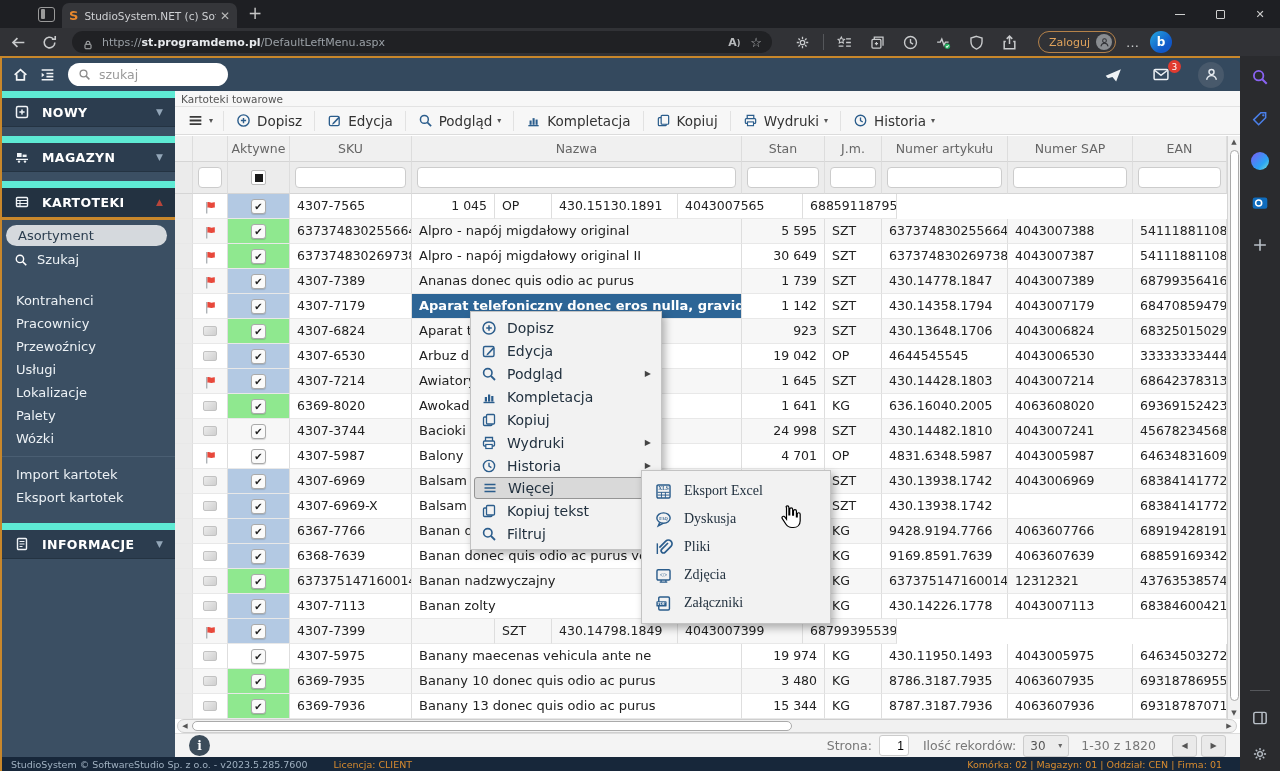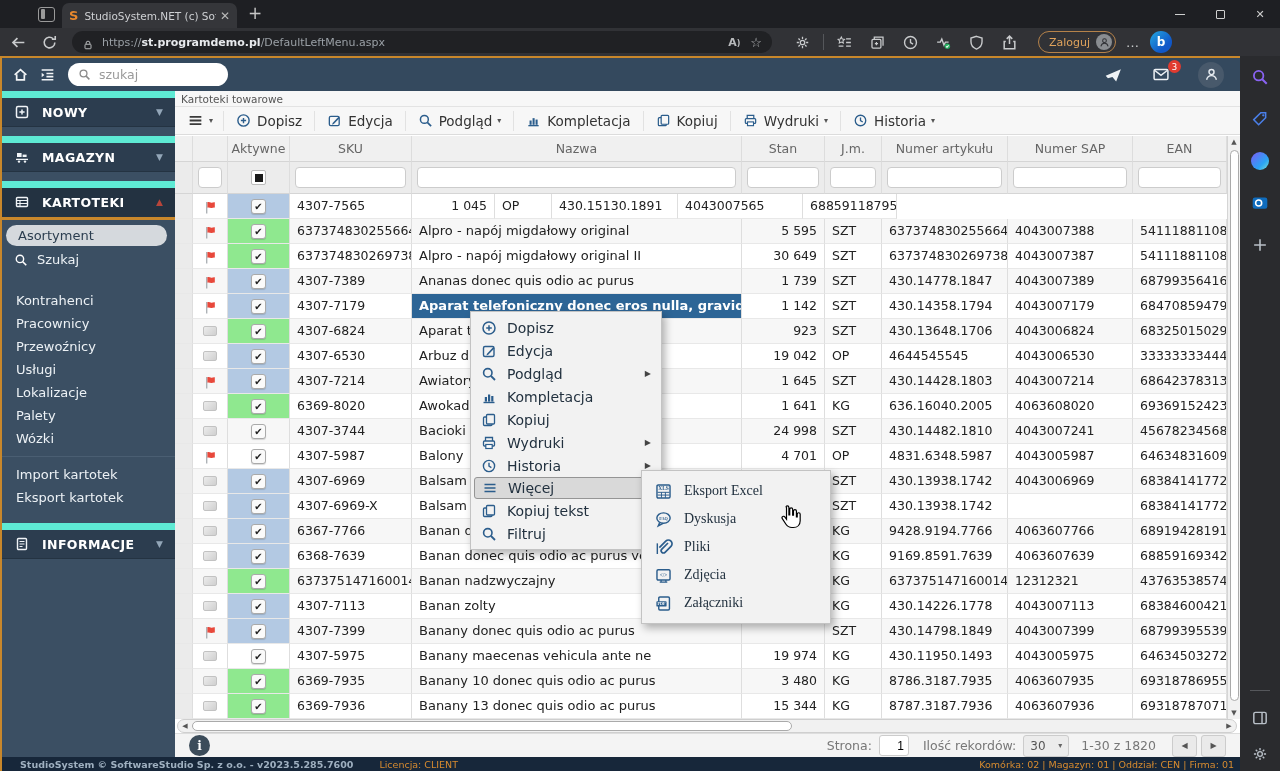--- a/index.html
+++ b/index.html
@@ -126,23 +126,23 @@
   .pager-right { margin-left:auto; display:flex; align-items:center; margin-right:14px; }
   .plbl { font-size:12.5px; color:#777; margin-right:7px; }
   .pinput { width:30px; height:21px; border:1px solid #ccc; border-radius:3px; text-align:right; font-size:12px; padding:0 4px; margin-right:14px; }
   .pselect { width:46px; height:22px; background:#ececec; border:1px solid #ccc; border-radius:3px; display:flex; align-items:center; padding:0 6px; margin-right:12px; }
   .pselect span:first-child { font-size:12px; color:#555; flex:1; }
   .pselect .caret { font-size:8px; color:#666; }
   .prange { font-size:12.5px; color:#777; margin-right:12px; }
   .pbtn { width:25px; height:22px; background:#eaeaea; border:1px solid #ccc; border-radius:3px; display:flex; align-items:center; justify-content:center; font-size:8px; color:#555; margin-left:4px; }
 
   .statusbar { position:absolute; bottom:0; left:0; right:0; height:14px; background:#17273a; display:flex; align-items:center; font-size:9.5px; }
-  .sb-left { color:#9fb0c0; margin-left:18px;font-weight:bold; }
+  .sb-left { color:#9fb0c0; margin-left:9px; }
   .sb-lic { color:#d78b2f; margin-left:26px; }
-  .sb-right { color:#d78b2f; margin-left:auto; margin-right:6px; }
+  .sb-right { color:#d78b2f; margin-left:auto; margin-right:18px; }
 
   
   .edge { position:absolute; top:56px; right:0; width:40px; bottom:0; background:#2a2b2e; }
   .edge-top { position:absolute; top:12px; left:0; right:0; display:flex; flex-direction:column; align-items:center; gap:24px; }
   .edge-bottom { position:absolute; bottom:8px; left:0; right:0; display:flex; flex-direction:column; align-items:center; gap:18px; }
   .edge .ic-wrap { width:18px; height:18px; }
   .copilot-dot { width:18px; height:18px; border-radius:50%; background:linear-gradient(135deg,#7b5bf5,#2aa4f4 65%,#7ee0d2); display:inline-block; }
   .edge-div { width:20px; border-top:1px solid #55575b; }
 
   
@@ -791,21 +791,20 @@
               <div class="cell c-flag" style="width:35px">
                 <span class="flag-ic"><svg viewBox="0 0 16 16">
                     <path d="M4 14.5V2.2" stroke="#9aa0a6" stroke-width="1.2" fill="none"></path>
                     <path d="M4.7 2.5c1.6-.9 3.1.6 4.6.3 1.2-.2 2.4-.8 3.3-.3v5.7c-.9-.5-2.1.1-3.3.3-1.5.3-3-1.2-4.6-.3z" fill="#e8483b"></path>
                   </svg></span>
               </div>
               <div class="cell c-act bg-blue" style="width:62px">
                 <span class="cbx">✔</span>
               </div>
               <div class="cell" style="width:122px">4307-7399</div>
-              <div class="cell c-name" style="width:330px">Banany donec quis odio ac purus</div>
               <div class="cell c-stan" style="width:83px"></div>
               <div class="cell" style="width:57px">SZT</div>
               <div class="cell" style="width:126px">430.14798.1849</div>
               <div class="cell" style="width:125px">4043007399</div>
               <div class="cell" style="width:94px">6879939553919</div>
             </div>
             <div class="grow">
               <div class="cell c-sp" style="width:18px"></div>
               <div class="cell c-flag" style="width:35px">
                 <span class="noflag"></span>

